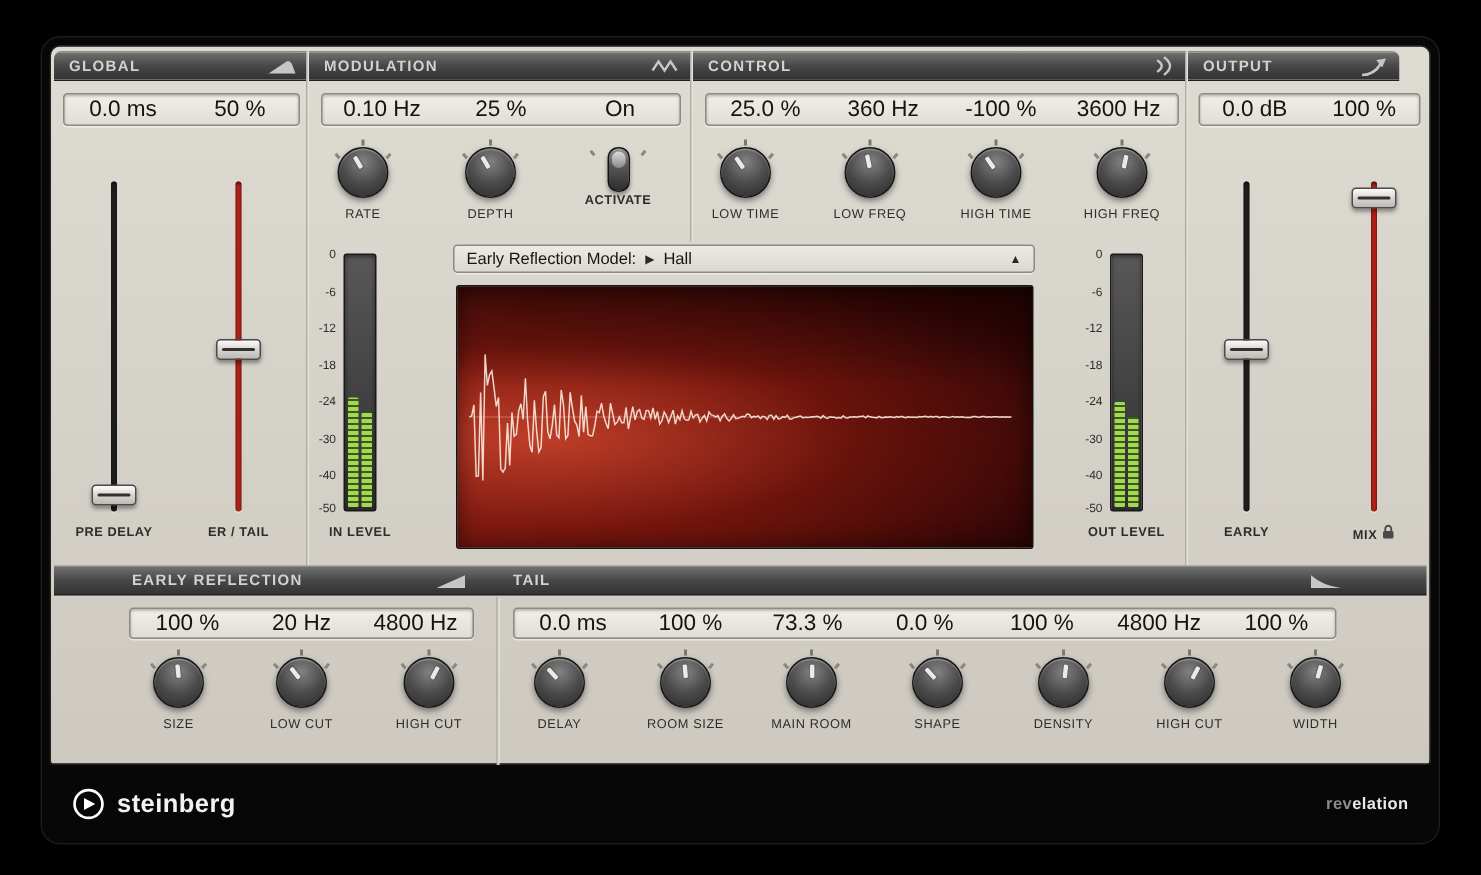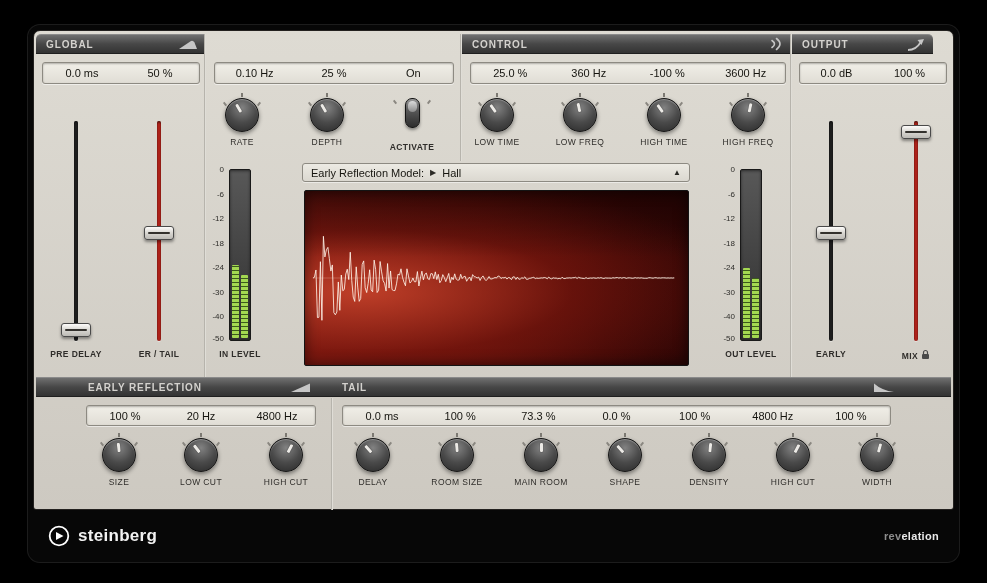--- a/index.html
+++ b/index.html
@@ -3,33 +3,33 @@
 <meta charset="utf-8">
 <style>
 *{box-sizing:border-box;margin:0;padding:0}
 html,body{width:987px;height:583px;background:#000;font-family:"Liberation Sans",sans-serif;overflow:hidden}
 .stage{position:relative;width:987px;height:583px;background:#000}
 .frame{position:absolute;left:28px;top:25px;width:931px;height:537px;background:#070707;border-radius:12px;box-shadow:0 0 0 1px #1c1c1c}
 .panel{position:absolute;left:5px;top:5px;width:921px;height:480px;background:linear-gradient(#dedbd3,#cdc9c1);border-radius:7px 7px 3px 3px;border:1px solid #23211f}
 .hdr{position:absolute;height:20px;background:linear-gradient(#707070,#474747 50%,#333);color:#d4d2ce;font-size:10px;font-weight:bold;letter-spacing:.9px;display:flex;align-items:center;padding-left:10px;border-top:1px solid #8a8a8a;border-bottom:1px solid #1f1f1f}
 .hdr .hicon{margin-left:auto;margin-right:8px;display:flex;align-items:center}
 .vbox{position:absolute;top:31px;height:22px;display:flex;background:linear-gradient(#f1efe8,#e0ddd5);border:1px solid #8d8a82;border-radius:3px;box-shadow:inset 0 1px 2px rgba(0,0,0,.28),0 1px 0 rgba(255,255,255,.55)}
-.vcell{flex:1;text-align:center;font-size:11px;color:#15140f;line-height:20px;white-space:nowrap}
+.vcell{flex:1;text-align:center;font-size:15px;color:#15140f;line-height:20px;white-space:nowrap}
 .kunit{position:absolute;width:64px;text-align:center}
 .kunit::before,.kunit::after{content:"";position:absolute;top:7px;width:2px;height:4px;background:#8a8780}
 .kunit::before{left:14px;transform:rotate(-40deg)}
 .kunit::after{right:14px;transform:rotate(40deg)}
 .knob{position:relative;width:34px;height:34px;margin:3px auto 0;border-radius:50%;background:radial-gradient(circle at 50% 28%,#828282,#4a4a4a 52%,#292929 100%);border:1px solid #151515;box-shadow:0 2px 4px rgba(0,0,0,.45),inset 0 1px 1px rgba(255,255,255,.3)}
 .knob::before{content:"";position:absolute;top:-6px;left:50%;width:2px;height:4px;margin-left:-1px;background:#7c7972}
 .ind{position:absolute;inset:2px;transform:rotate(calc(var(--a,0)*1deg))}
 .ind::before{content:"";position:absolute;left:50%;top:2px;width:3px;height:9px;margin-left:-1.5px;background:#eceae6;border-radius:1px;box-shadow:0 0 1px rgba(0,0,0,.8)}
 .klabel{margin-top:5px;font-size:8.5px;font-weight:normal;color:#2f2d2a;letter-spacing:.4px;white-space:nowrap}
 .toggle{position:relative;width:15px;height:30px;margin:5px auto 0;border-radius:7px;background:linear-gradient(#9a9a9a,#585858 40%,#2d2d2d);border:1px solid #141414;box-shadow:0 2px 3px rgba(0,0,0,.4)}
 .toggle::after{content:"";position:absolute;left:2px;right:2px;top:2px;height:11px;border-radius:5px;background:linear-gradient(#dcdcdc,#8a8a8a)}
-.tlabel{margin-top:14px;font-size:8.5px;font-weight:bold;color:#2f2d2a;letter-spacing:.4px}
+.tlabel{margin-top:0;font-size:8.5px;font-weight:bold;color:#2f2d2a;letter-spacing:.4px}
 .slider{position:absolute;top:90px;width:30px;height:220px}
 .strack{position:absolute;left:50%;top:0;bottom:0;width:4px;margin-left:-2px;border-radius:2px;background:var(--tc,#222);box-shadow:inset 0 1px 2px rgba(0,0,0,.7),0 1px 0 rgba(255,255,255,.4)}
 .shandle{position:absolute;left:0;width:30px;height:14px;top:calc(var(--p,50)*1% - 7px);background:linear-gradient(#fdfcfa,#d8d6d1 50%,#bcbab5);border:1px solid #4a4a4a;border-radius:3px;box-shadow:0 2px 3px rgba(0,0,0,.4)}
 .shandle::after{content:"";position:absolute;left:3px;right:3px;top:50%;height:2px;margin-top:-1px;background:#33312d;border-radius:1px}
 .ulabel{position:absolute;top:318px;font-size:8.5px;font-weight:bold;color:#2f2d2a;letter-spacing:.4px;display:flex;align-items:center;justify-content:center;gap:3px;white-space:nowrap}
 .meter{position:absolute;top:138px;width:22px;height:172px;background:linear-gradient(#585858,#2f2f2f);border:1px solid #191919;border-radius:2px;display:flex;gap:2px;padding:2px;align-items:flex-end;box-shadow:inset 0 1px 3px rgba(0,0,0,.5)}
 .mcol{flex:1;height:calc(var(--h,0)*1%);background:repeating-linear-gradient(to top,#a3d851 0 3px,#3c5a1b 3px 4px);border-radius:1px}
 .mscale{position:absolute;top:138px;width:34px;height:172px;font-size:8px;color:#2e2d2a}
 .mscale span{position:absolute;right:2px}
 .modelbar{position:absolute;left:268px;top:132px;width:388px;height:19px;display:flex;align-items:center;gap:6px;padding:0 8px;background:linear-gradient(#eceae3,#dbd8d0);border:1px solid #8d8a82;border-radius:3px;font-size:11px;color:#16150f;box-shadow:0 1px 0 rgba(255,255,255,.5)}
@@ -53,20 +53,28 @@
     <div class="panel">
 
       <div class="hdr" style="left:2px;top:3px;width:170px;border-top-left-radius:5px">
         <span>GLOBAL</span>
         <span class="hicon">
             <svg width="20" height="12">
               <path d="M1 11 L13 3 Q15 2 16.5 4.5 L19 11 Z" fill="#c6c6c6"></path>
             </svg>
           </span>
       </div>
+      <div class="hdr" style="left:172px;top:3px;width:256px">
+        <span>MODULATION</span>
+        <span class="hicon">
+            <svg width="20" height="12">
+              <polyline points="1,9 5,3 9,9 13,3 17,9" fill="none" stroke="#c6c6c6" stroke-width="1.6"></polyline>
+            </svg>
+          </span>
+      </div>
       <div class="hdr" style="left:428px;top:3px;width:330px">
         <span>CONTROL</span>
         <span class="hicon">
             <svg width="16" height="14">
               <path d="M4 3.5 Q9 7 4 10.5 M8.5 1.5 Q15.5 7 8.5 12.5" fill="none" stroke="#c6c6c6" stroke-width="1.6" stroke-linecap="round"></path>
             </svg>
           </span>
       </div>
       <div class="hdr" style="left:758px;top:3px;width:141px;border-top-right-radius:5px">
         <span>OUTPUT</span>

